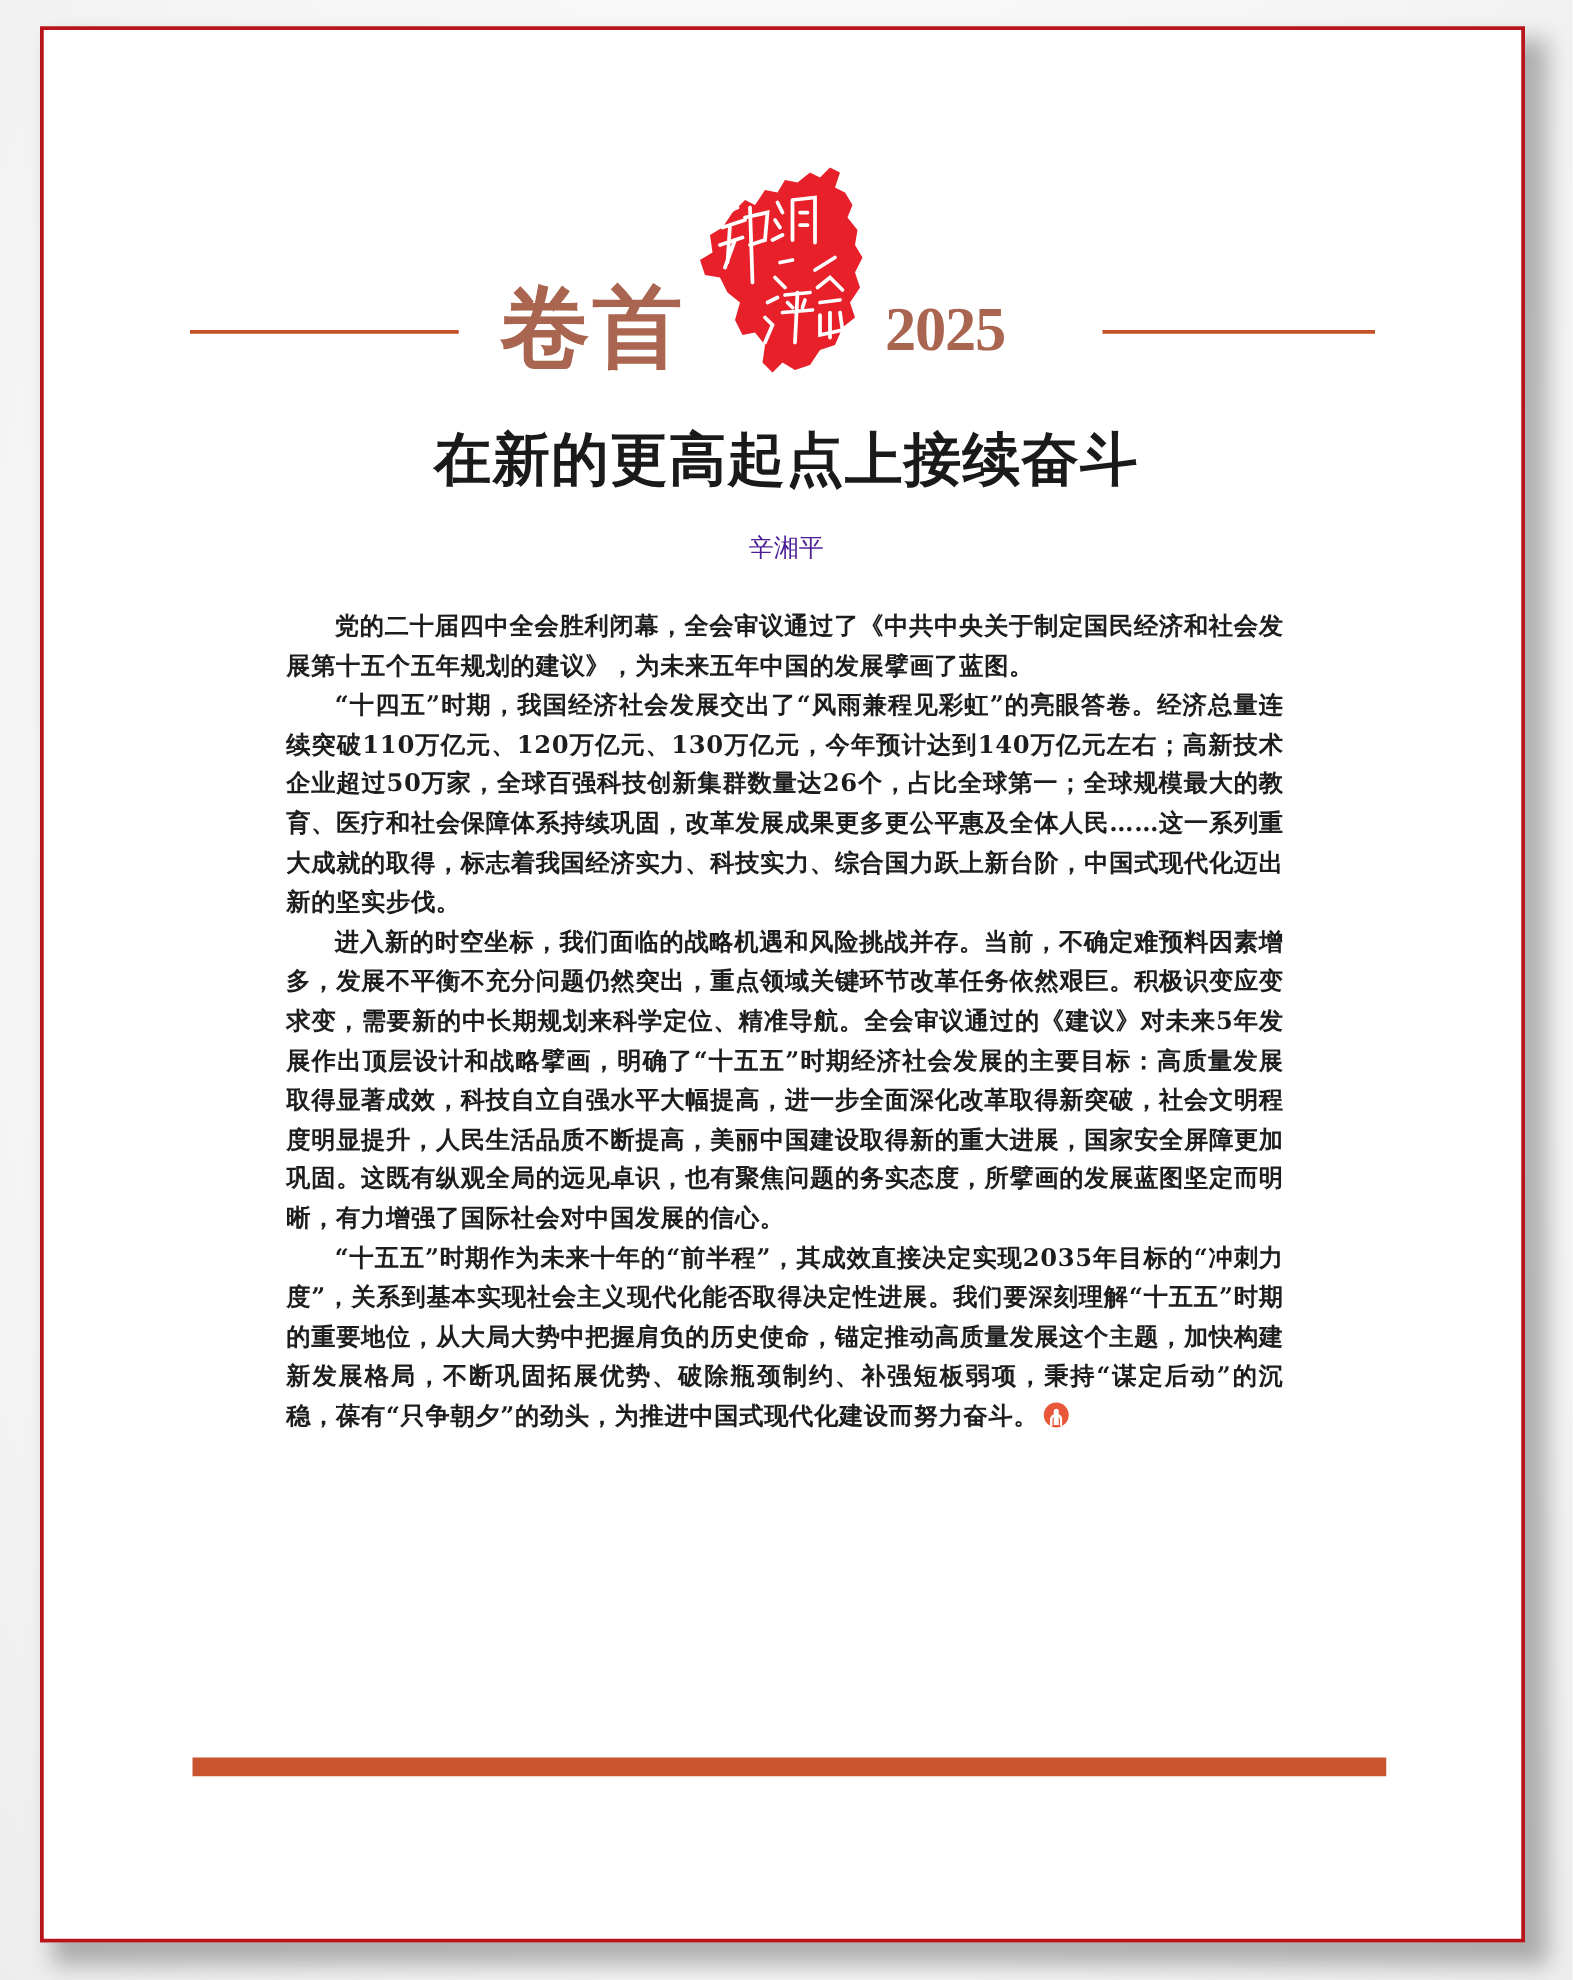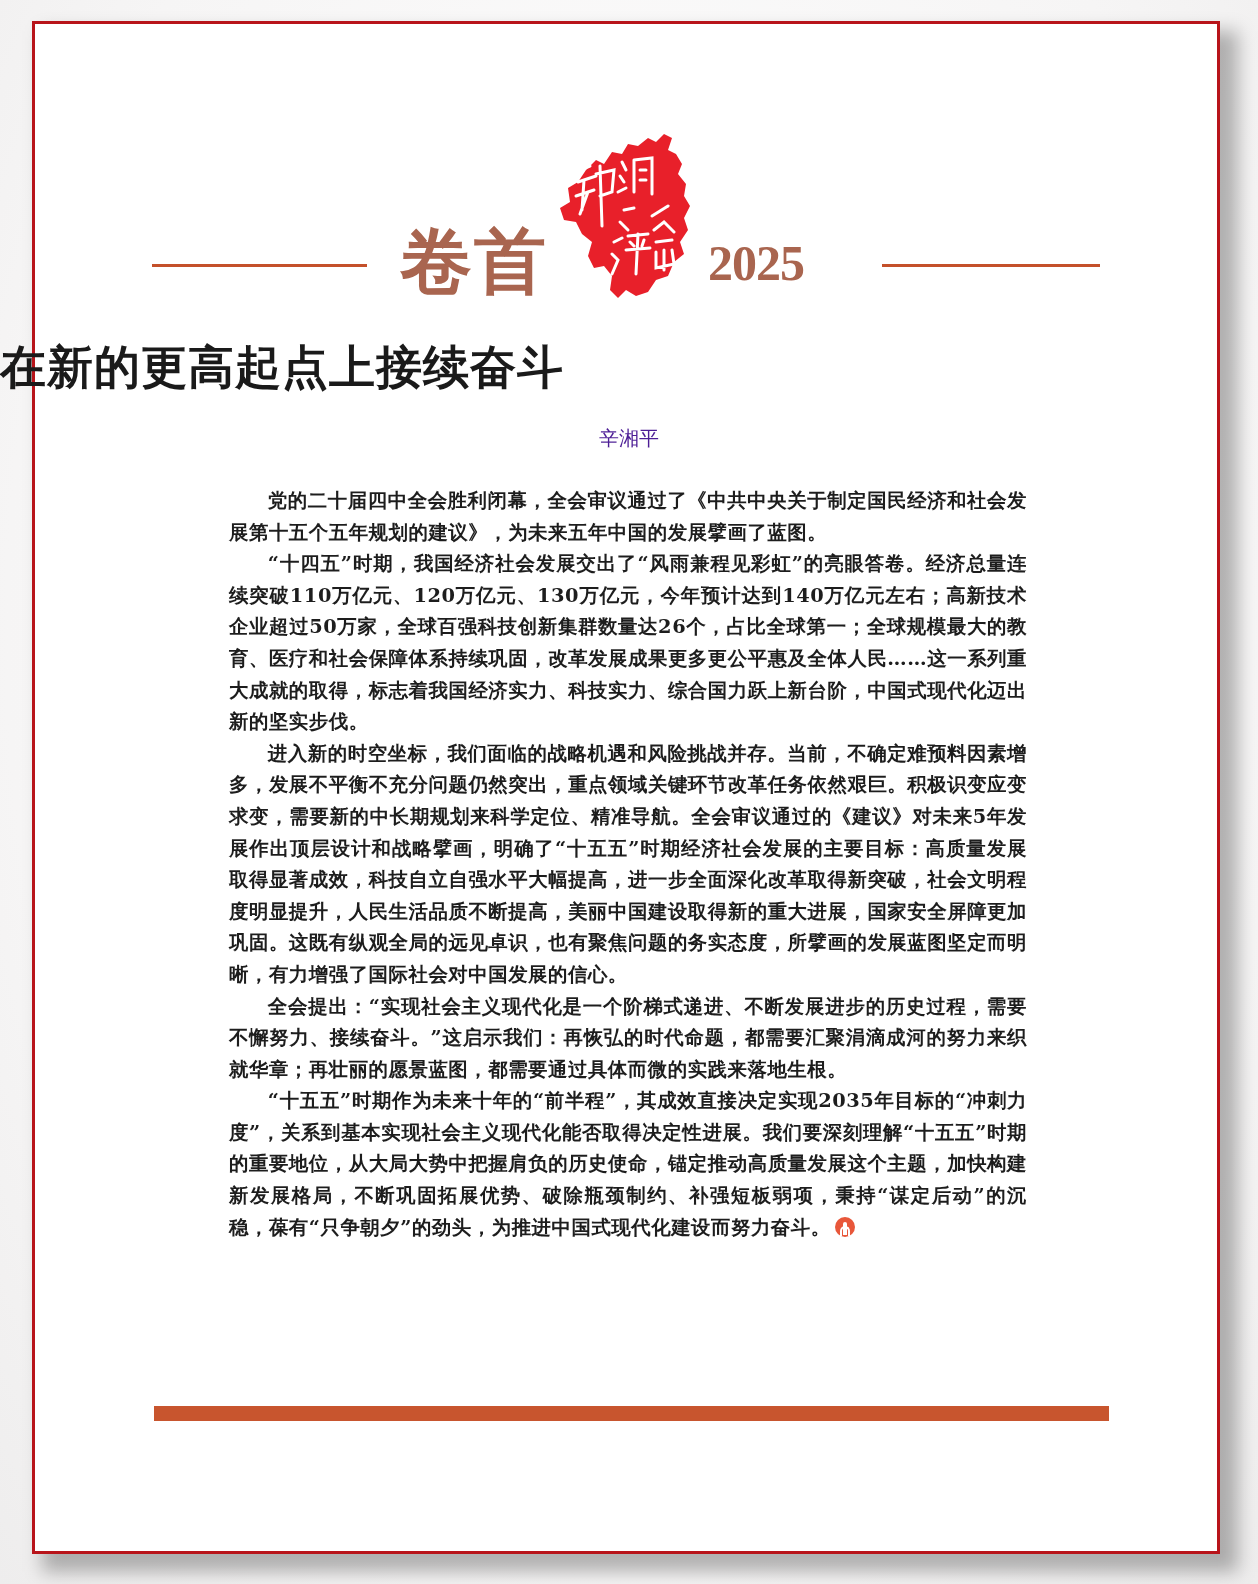--- a/index.html
+++ b/index.html
@@ -58,21 +58,21 @@
     letter-spacing: -1px;
   }
   .logo {
     position: absolute; left: 404px; top: 0px;
     width: 150px; height: 172px;
   }
   .logo svg { width: 100%; height: 100%; display: block; }
   
   .title {
     position: absolute; left: 0; right: 0; top: 337px;
-    text-align: left;
+    text-align: center;
     font-family: "DejaVu Serif", "Liberation Serif", serif;
     font-weight: bold;
     font-size: 46px; line-height: 60px;
     color: #1a1a1a;
     letter-spacing: 1px;
   }
   .author {
     position: absolute; left: 0; right: 0; top: 424px;
     text-align: center;
     font-size: 20px; line-height: 28px;
@@ -150,17 +150,16 @@
   <div class="rule right"></div>
 </div>
 
 <div class="title">在新的更高起点上接续奋斗</div>
 <div class="author">辛湘平</div>
 
 <div class="article">
   <p>党的二十届四中全会胜利闭幕，全会审议通过了《中共中央关于制定国民经济和社会发展第十五个五年规划的建议》，为未来五年中国的发展擘画了蓝图。</p>
   <p>“十四五”时期，我国经济社会发展交出了“风雨兼程见彩虹”的亮眼答卷。经济总量连续突破110万亿元、120万亿元、130万亿元，今年预计达到140万亿元左右；高新技术企业超过50万家，全球百强科技创新集群数量达26个，占比全球第一；全球规模最大的教育、医疗和社会保障体系持续巩固，改革发展成果更多更公平惠及全体人民……这一系列重大成就的取得，标志着我国经济实力、科技实力、综合国力跃上新台阶，中国式现代化迈出新的坚实步伐。</p>
   <p>进入新的时空坐标，我们面临的战略机遇和风险挑战并存。当前，不确定难预料因素增多，发展不平衡不充分问题仍然突出，重点领域关键环节改革任务依然艰巨。积极识变应变求变，需要新的中长期规划来科学定位、精准导航。全会审议通过的《建议》对未来5年发展作出顶层设计和战略擘画，明确了“十五五”时期经济社会发展的主要目标：高质量发展取得显著成效，科技自立自强水平大幅提高，进一步全面深化改革取得新突破，社会文明程度明显提升，人民生活品质不断提高，美丽中国建设取得新的重大进展，国家安全屏障更加巩固。这既有纵观全局的远见卓识，也有聚焦问题的务实态度，所擘画的发展蓝图坚定而明晰，有力增强了国际社会对中国发展的信心。</p>
-  <p>全会提出：“实现社会主义现代化是一个阶梯式递进、不断发展进步的历史过程，需要不懈努力、接续奋斗。”这启示我们：再恢弘的时代命题，都需要汇聚涓滴成河的努力来织就华章；再壮丽的愿景蓝图，都需要通过具体而微的实践来落地生根。</p>
   <p><span>“十五五”时期作为未来十年的“前半程”，其成效直接决定实现2035年目标的“冲刺力度”，关系到基本实现社会主义现代化能否取得决定性进展。我们要深刻理解“十五五”时期的重要地位，从大局大势中把握肩负的历史使命，锚定推动高质量发展这个主题，加快构建新发展格局，不断巩固拓展优势、破除瓶颈制约、补强短板弱项，秉持“谋定后动”的沉稳，葆有“只争朝夕”的劲头，为推进中国式现代化建设而努力奋斗。</span><span class="end-mark"></span></p>
 </div>
 
 <div class="footer-bar"></div>
 
 </body></html>

